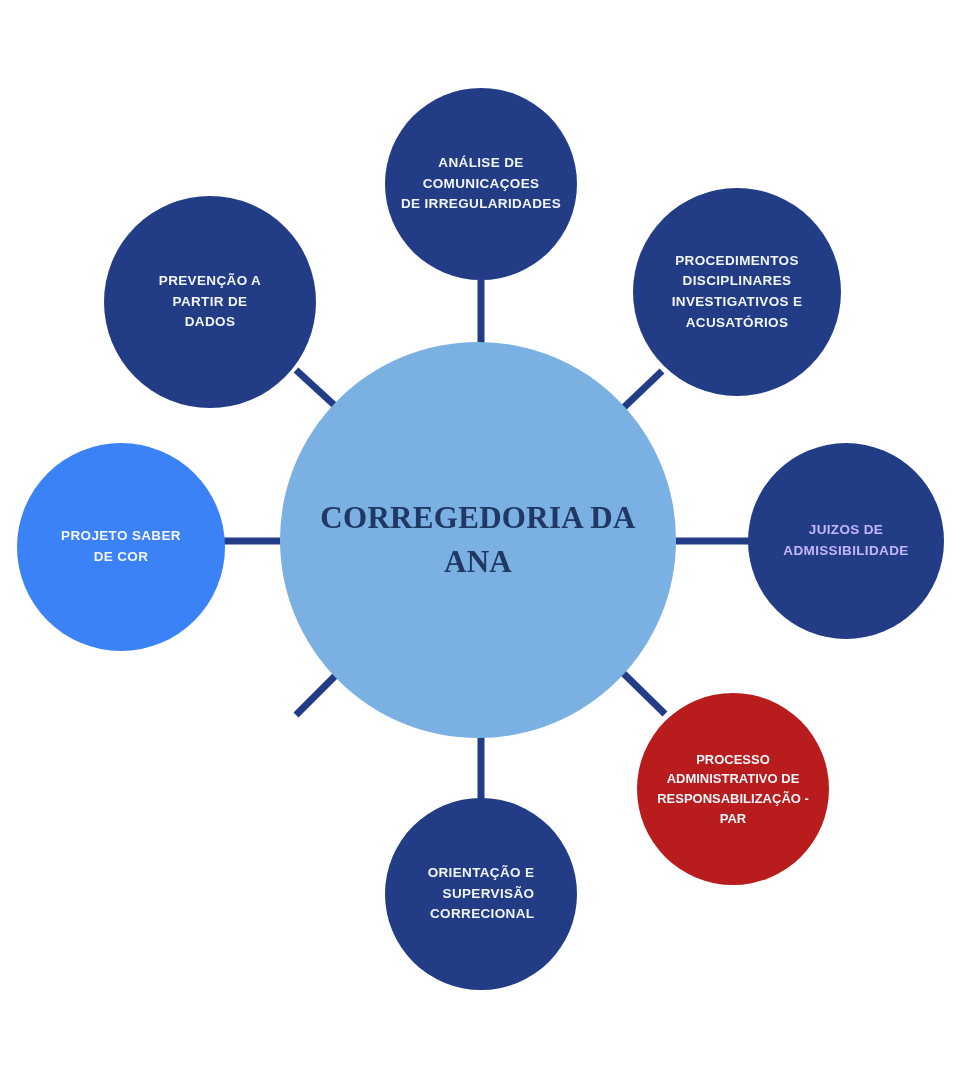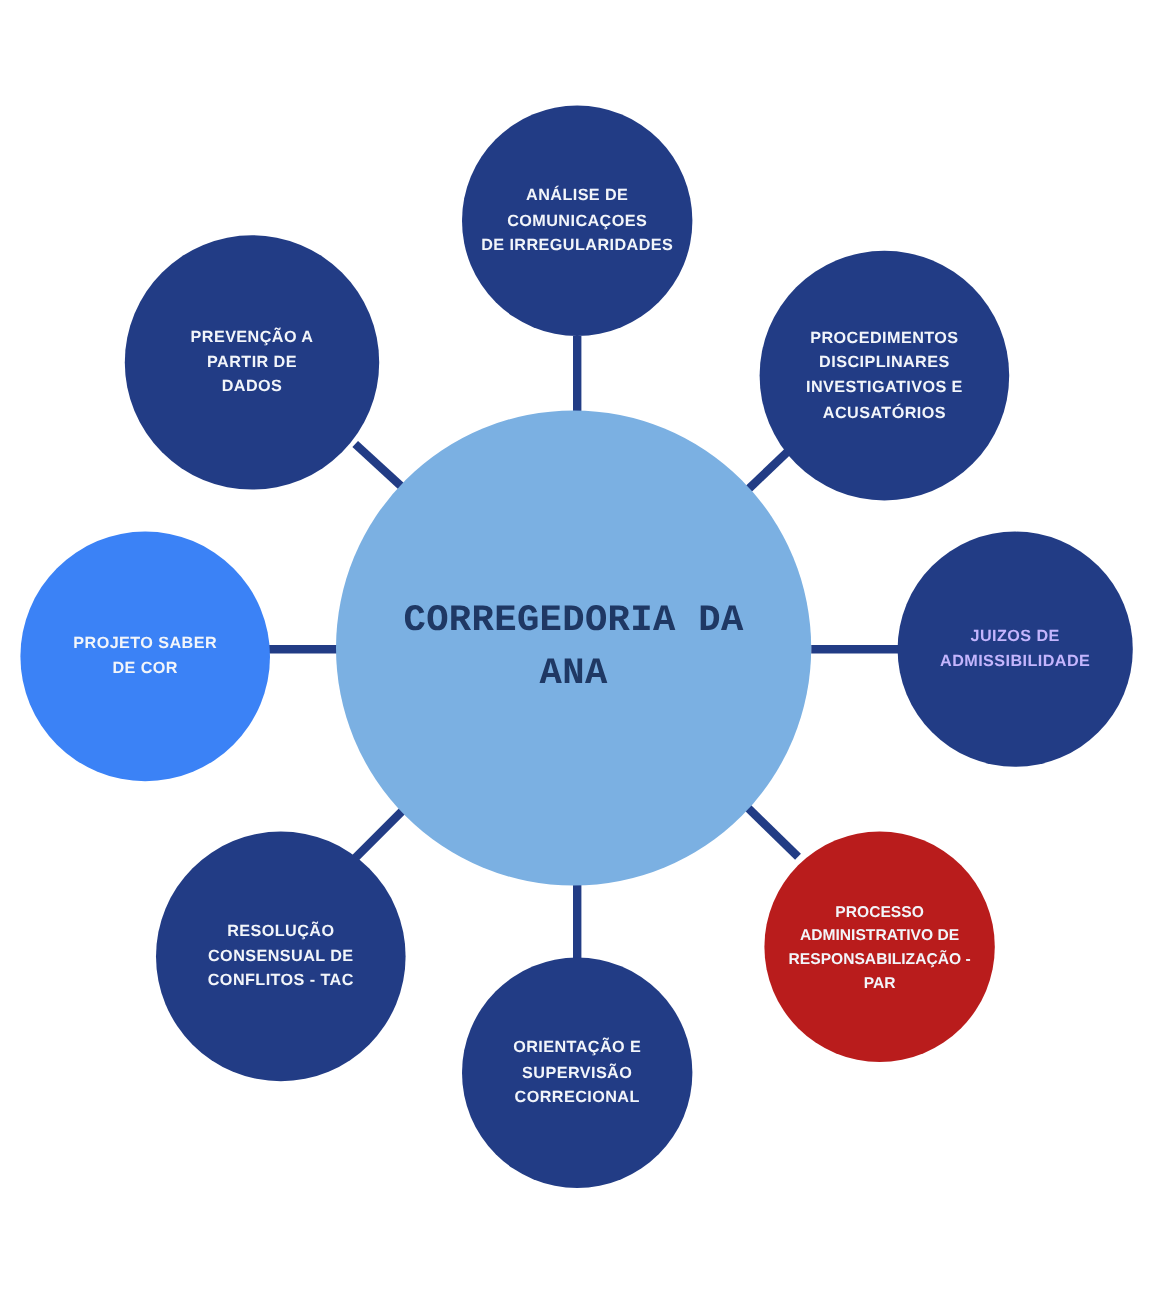--- a/index.html
+++ b/index.html
@@ -43,21 +43,21 @@
     height: 396px;
     z-index: 3;
   }
   #hub-label {
     color: #1F3864;
     font-size: 31px;
     font-weight: bold;
     line-height: 1.42;
     letter-spacing: 0.3px;
     padding: 0 34px;
-    font-family: Liberation Mono, monospace;
+    font-family: Liberation Serif, serif;
   }
   .spoke-node {
     background: #223C85;
     z-index: 2;
   }
   .spoke-label {
     color: #F2F5FA;
     font-weight: bold;
     font-size: 13.5px;
     line-height: 1.52;
@@ -66,21 +66,21 @@
     font-family: "Liberation Sans", sans-serif;
   }
   .spoke-label.wide-font {
     font-family: "Liberation Sans", sans-serif;
     font-size: 13px;
     letter-spacing: 0px;
     padding: 0 9px;
   }
   
   #node-0 { left: 385px; top: 88px;  width: 192px; height: 192px; }
-  #node-1 { left: 633px; top: 209px; width: 208px; height: 208px; }
+  #node-1 { left: 633px; top: 188px; width: 208px; height: 208px; }
   #node-2 { left: 748px; top: 443px; width: 196px; height: 196px; }
   #node-3 { left: 637px; top: 693px; width: 192px; height: 192px; }
   #node-4 { left: 385px; top: 798px; width: 192px; height: 192px; }
   #node-5 { left: 130px; top: 693px; width: 208px; height: 208px; }
   #node-6 { left: 17px;  top: 443px; width: 208px; height: 208px; }
   #node-7 { left: 104px; top: 196px; width: 212px; height: 212px; }
 </style>
 </head>
 <body>
 
@@ -123,31 +123,26 @@
 ADMISSIBILIDADE</span>
   </div>
 
   <div class="node spoke-node" id="node-3" style="background: #b91c1c;">
     <span class="spoke-label wide-font" style="white-space: pre-line; color: rgb(242, 245, 250);">PROCESSO
 ADMINISTRATIVO DE
 RESPONSABILIZAÇÃO -
 PAR</span>
   </div>
 
-  <div class="node spoke-node" id="node-4" style="background: rgb(34, 60, 133);">
+  <div class="node spoke-node" id="node-4" style="background: rgb(34, 60, 133); text-align: right;">
     <span class="spoke-label" style="white-space: pre-line; color: rgb(242, 245, 250);">ORIENTAÇÃO E
 SUPERVISÃO
 CORRECIONAL</span>
   </div>
 
-  <div class="node spoke-node" id="node-5" style="background: rgb(34, 60, 133);">
-    <span class="spoke-label" style="white-space: pre-line; color: rgb(242, 245, 250);">RESOLUÇÃO
-CONSENSUAL DE
-CONFLITOS - TAC</span>
-  </div>
 
   <div class="node spoke-node" id="node-6" style="background: #3b82f6;">
     <span class="spoke-label" style="white-space: pre-line; color: rgb(242, 245, 250);">PROJETO SABER
 DE COR</span>
   </div>
 
   <div class="node spoke-node" id="node-7" style="background: rgb(34, 60, 133);">
     <span class="spoke-label" style="white-space: pre-line; color: rgb(242, 245, 250);">PREVENÇÃO A
 PARTIR DE
 DADOS</span>

